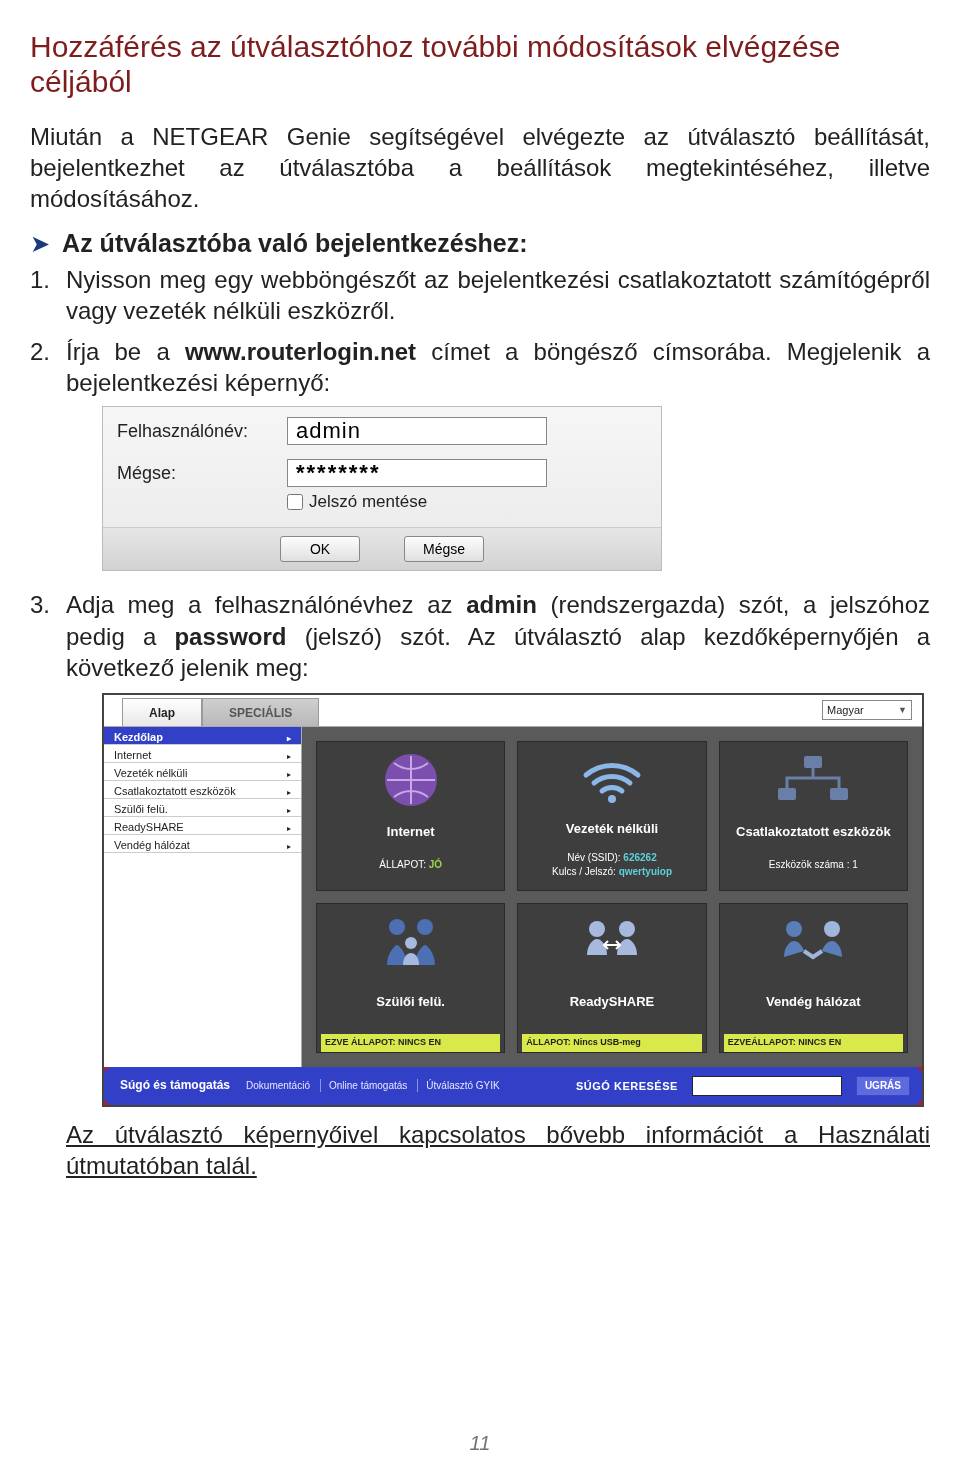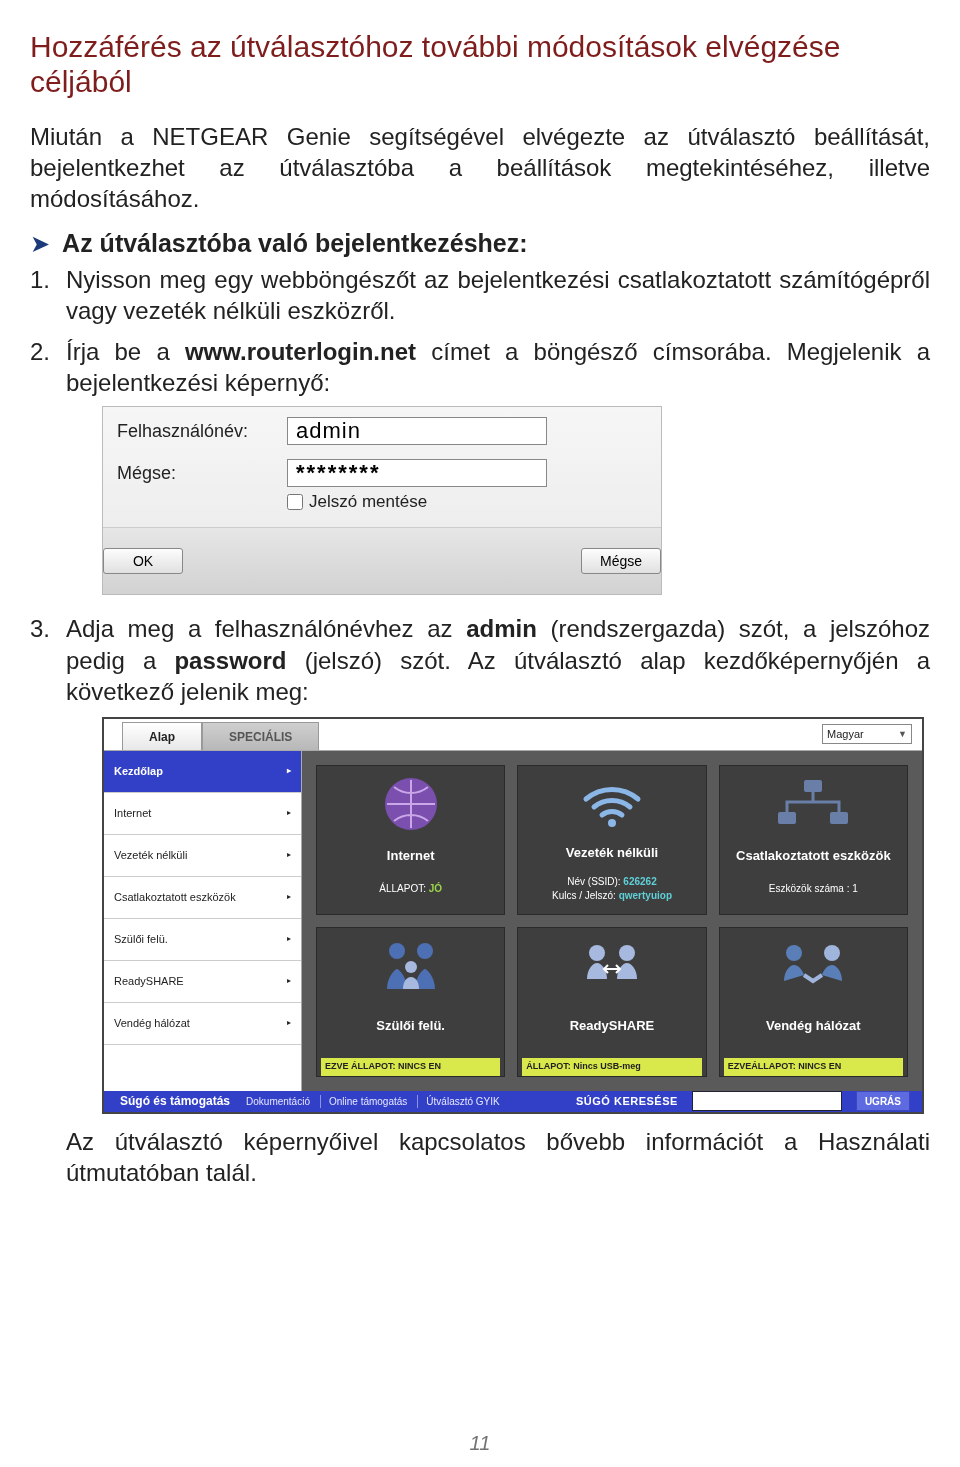--- a/index.html
+++ b/index.html
@@ -93,23 +93,23 @@
     padding-bottom: 14px;
     font-size: 17px;
     display: flex;
     align-items: center;
     gap: 6px;
   }
   .savepw-row input { width: 16px; height: 16px; }
   .login-buttons {
     background: linear-gradient(#e6e6e6,#d2d2d2);
     border-top: 1px solid #ccc;
-    padding: 20px 0;
-    display: flex;
-    justify-content: space-between;
+    padding: 8px 0;
+    display: flex;
+    justify-content: center;
     gap: 44px;
   }
   .login-buttons button {
     width: 80px; height: 26px;
     background: linear-gradient(#fdfdfd,#e0e0e0);
     border: 1px solid #888;
     border-radius: 3px;
     font-size: 14px;
   }
 
@@ -163,25 +163,25 @@
     display: flex;
   }
   .sidebar {
     width: 198px;
     background: #fff;
     border-right: 1px solid #aaa;
     display: flex;
     flex-direction: column;
   }
   .sidebar .sitem {
-    height: 42px;
+    height: 18px;
     font-size: 11px;
     padding: 0 10px;
     display: flex;
-    align-items: center;
+    align-items: flex-end;
     justify-content: space-between;
     border-bottom: 1px solid #ccc;
     color: #222;
     background: #fff;
   }
   .sidebar .sitem.active {
     background: #3240c8;
     color: #fff;
     font-weight: bold;
   }
@@ -231,44 +231,46 @@
     color: #222;
     font-size: 9px;
     font-weight: bold;
     padding: 3px 4px;
     white-space: nowrap;
     overflow: hidden;
   }
   .val-green { color: #9ad24a; font-weight: bold; }
   .val-cyan  { color: #5fd0d8; font-weight: bold; }
   .genie-footer {
-    height: 21px;
+    height: 38px;
     background: #3240c8;
     color: #fff;
     display: flex;
     align-items: center;
     font-size: 11px;
     padding: 0 12px 0 16px;
     gap: 8px;
+    border-radius: 8px;
   }
   .genie-footer .flabel { font-weight: bold; font-size: 12px; }
   .genie-footer .flink { font-size: 10px; color: #e6e6ff; border-left: 1px solid #8a95e6; padding-left: 8px; margin-left: 2px; }
   .genie-footer .flink.first { border-left: none; padding-left: 6px; }
   .searchhint { margin-left: auto; font-weight: bold; letter-spacing: 0.5px; font-size: 11px; }
   .searchbox {
     height: 20px; width: 150px; background: #fff; border: 1px solid #223; margin: 0 6px;
   }
   .gobtn {
     height: 20px; background: #5e6be0; color: #fff; border: 1px solid #3a47c0;
     font-size: 10px; font-weight: bold; padding: 0 8px;
   }
   .closing {
     font-size: 24px;
     line-height: 1.3;
     margin: 0 0 12px 36px;
+    text-decoration: underline;
   }
   .pagenum {
     position: absolute;
     bottom: 12px;
     left: 0; right: 0;
     text-align: center;
     font-size: 20px;
     font-style: italic;
     color: #737373;
   }

